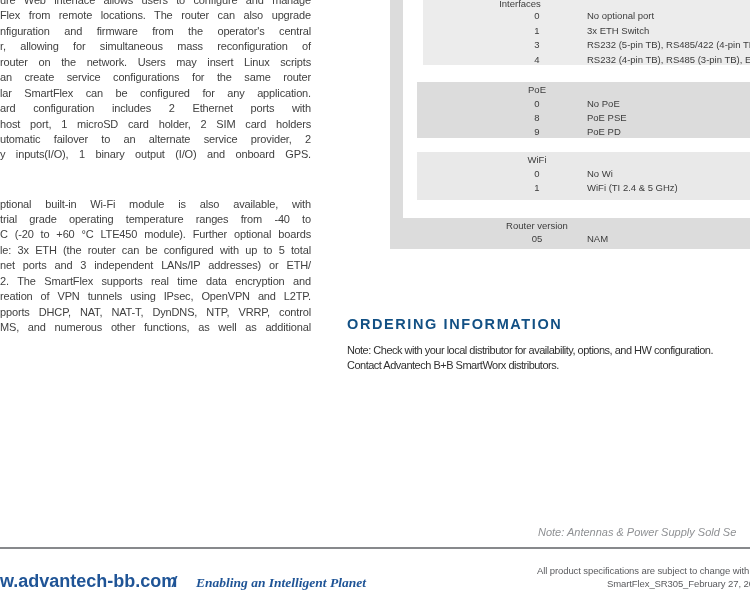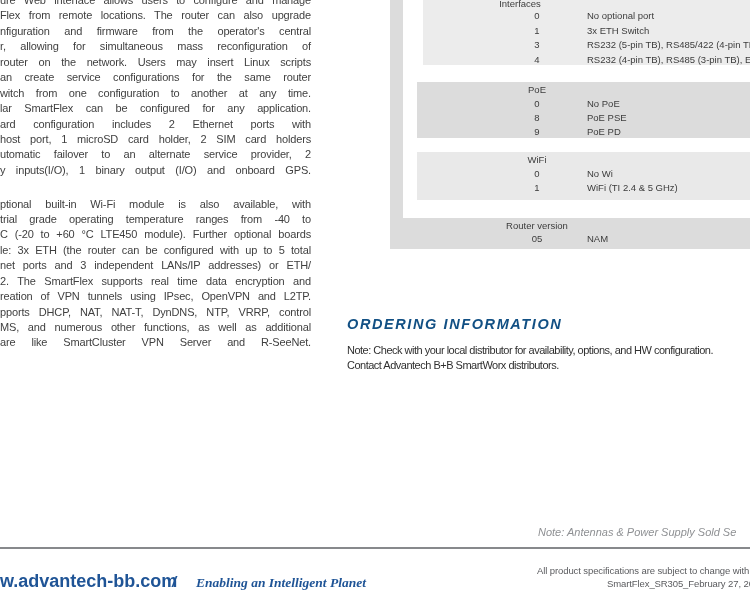--- a/index.html
+++ b/index.html
@@ -17,21 +17,21 @@
   .bg-inner{left:403px; top:0; width:347px; height:218px; background:#ffffff;}
   .bg-interfaces{left:423px; top:0; width:327px; height:65px; background:#ececec;}
   .bg-poe{left:417px; top:82px; width:333px; height:56px; background:#dcdcdc;}
   .bg-wifi{left:417px; top:152px; width:333px; height:48px; background:#e9e9e9;}
   .dg-label,.dg-code{position:absolute; left:457px; width:160px; text-align:center;
         font-size:9.5px; line-height:11px; color:#3c3c3c;}
   .dg-desc{position:absolute; left:587px; white-space:nowrap;
         font-size:9.5px; line-height:11px; color:#3c3c3c;}
   
   .oi-heading{position:absolute; left:347px; top:316px; color:#125084;
-        font-size:14.5px; font-weight:bold; letter-spacing:1.6px; white-space:nowrap;font-style:italic;}
+        font-size:14.5px; font-weight:bold; letter-spacing:1.6px; white-space:nowrap;}
   .oi-note{position:absolute; left:347px; top:343px; width:403px; color:#303030;
         font-size:11px; line-height:15.2px; letter-spacing:-0.5px;}
   .oi-note div{white-space:nowrap;}
   
   .footnote{position:absolute; left:538px; top:526px; color:#8e9093;
         font-size:11px; font-weight:normal; font-style:italic; white-space:nowrap;}
   .hrule{position:absolute; left:0; top:547px; width:750px; height:2.4px; background:#87898c;}
   .site{position:absolute; left:0; top:571px; color:#1f5496;
         font-size:18px; font-weight:bold; white-space:nowrap;}
   .site-sep{position:absolute; left:172px; top:573px; color:#1f5496;
@@ -48,39 +48,37 @@
 
 <div id="page">
 
   <div class="para" style="top:-7px">
     <div class="tline">ure Web interface allows users to configure and manage</div>
     <div class="tline">Flex from remote locations. The router can also upgrade</div>
     <div class="tline">nfiguration and firmware from the operator's central</div>
     <div class="tline">r, allowing for simultaneous mass reconfiguration of</div>
     <div class="tline">router on the network. Users may insert Linux scripts</div>
     <div class="tline">an create service configurations for the same router</div>
-    <div class="tline">witch from one configuration to another at any time.</div>
     <div class="tline">lar SmartFlex can be configured for any application.</div>
     <div class="tline">ard configuration includes 2 Ethernet ports with</div>
     <div class="tline">host port, 1 microSD card holder, 2 SIM card holders</div>
     <div class="tline">utomatic failover to an alternate service provider, 2</div>
     <div class="tline">y inputs(I/O), 1 binary output (I/O) and onboard GPS.</div>
   </div>
 
   <div class="para" style="top:196.5px">
     <div class="tline">ptional built-in Wi-Fi module is also available, with</div>
     <div class="tline">trial grade operating temperature ranges from -40 to</div>
     <div class="tline">C (-20 to +60 °C LTE450 module). Further optional boards</div>
     <div class="tline">le: 3x ETH (the router can be configured with up to 5 total</div>
     <div class="tline">net ports and 3 independent LANs/IP addresses) or ETH/</div>
     <div class="tline">2. The SmartFlex supports real time data encryption and</div>
     <div class="tline">reation of VPN tunnels using IPsec, OpenVPN and L2TP.</div>
     <div class="tline">pports DHCP, NAT, NAT-T, DynDNS, NTP, VRRP, control</div>
     <div class="tline">MS, and numerous other functions, as well as additional</div>
-    <div class="tline">are like SmartCluster VPN Server and R-SeeNet.</div>
   </div>
 
   <div>
     <div class="rect bg-outer"></div>
     <div class="rect bg-inner"></div>
     <div class="rect bg-interfaces"></div>
     <div class="rect bg-poe"></div>
     <div class="rect bg-wifi"></div>
 
     <div class="dg-label" style="top:-2px; left:440px">Interfaces</div>

